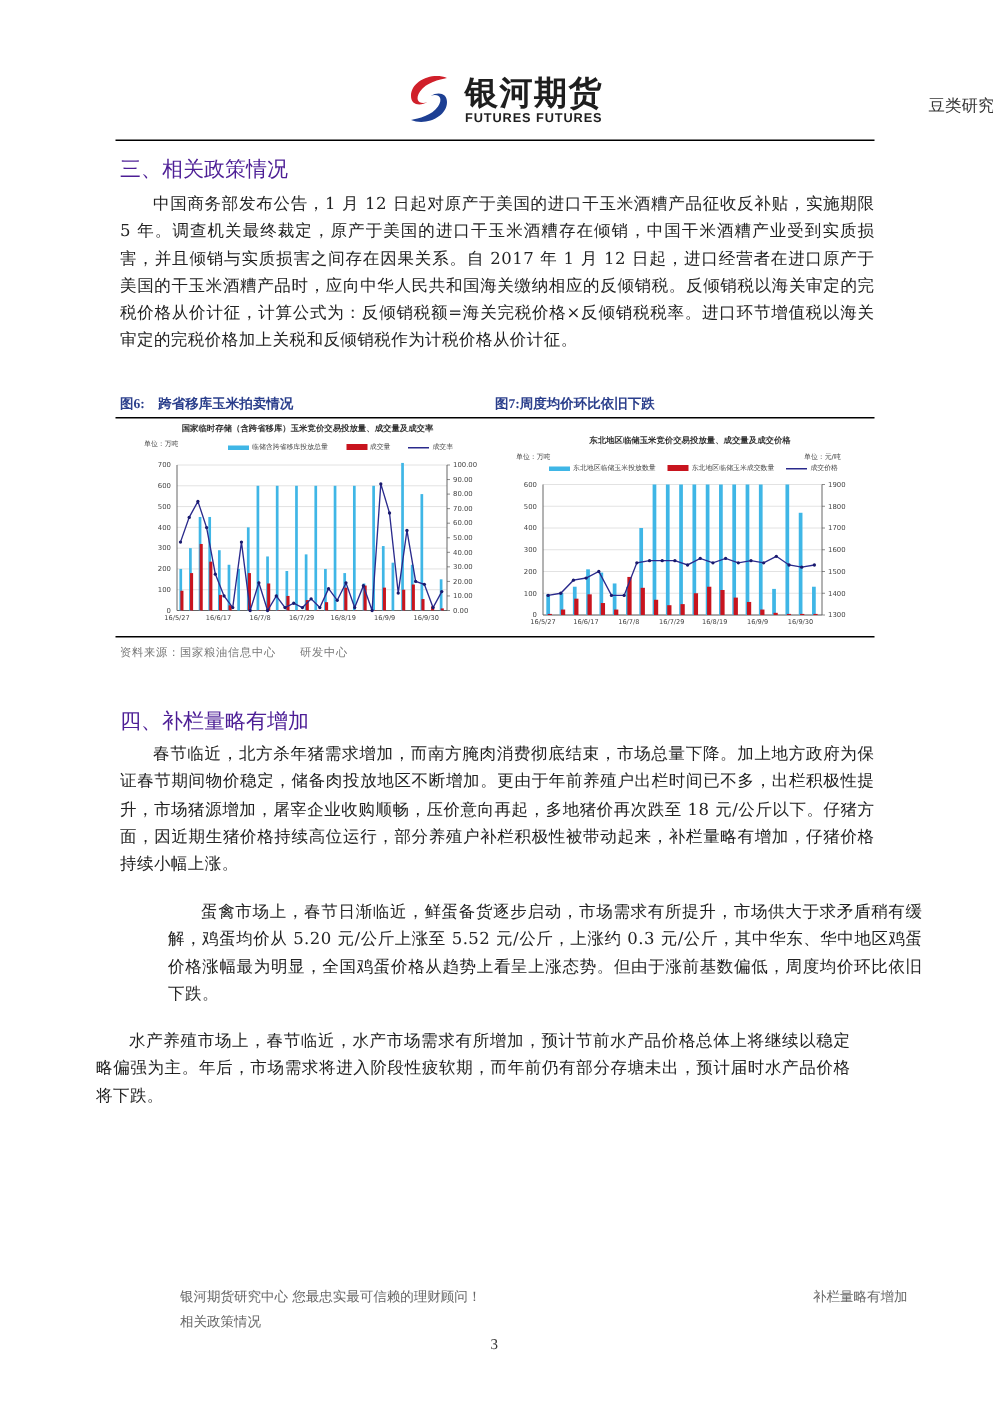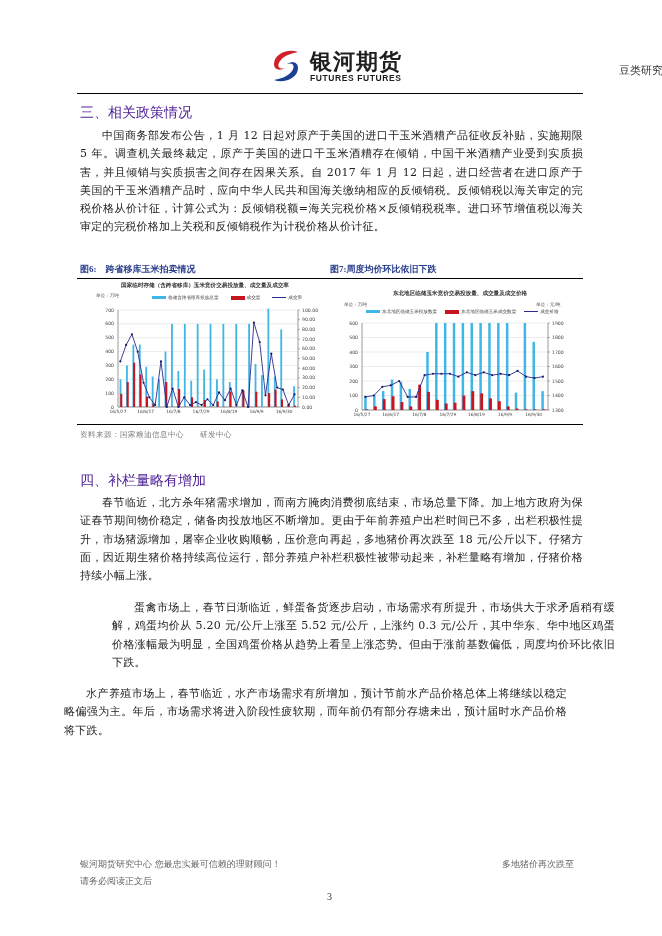--- a/index.html
+++ b/index.html
@@ -17,21 +17,21 @@
   .header-rule { left: 77px; top: 93px; width: 506px; height: 1px; background: #000; }
   
   .section-title { font-family: "DejaVu Sans", sans-serif; font-size: 14px; color: #4c1d95; white-space: nowrap; }
   .para { font-size: 11px; line-height: 18.3px; text-align: justify; text-indent: 2em; color: #222; width: 503px; letter-spacing: 0.3px; }
   
   .fig-label { font-family: Liberation Serif, serif; font-size: 9px; font-weight: bold; color: #2b3f8c; white-space: nowrap; }
   .fig-rule { height: 1px; background: #000; }
   .chart-title { font-family: "DejaVu Sans", sans-serif; font-size: 5.6px; color: #333; white-space: nowrap; font-weight: bold; }
   .tiny { font-family: "DejaVu Sans", sans-serif; font-size: 4.6px; color: #444; white-space: nowrap; }
   .source { font-size: 7.5px; color: #777; white-space: nowrap; letter-spacing: 0.5px; }
-  .footer-text { font-family: "DejaVu Sans", sans-serif; font-size: 9px; color: #666; white-space: nowrap; }
+  .footer-text { font-family: "DejaVu Sans", sans-serif; font-size: 9px; color: #666; white-space: nowrap; margin-left: 40px; }
   .page-num { font-family: "Liberation Serif", serif; font-size: 10px; color: #333; }
   svg text { font-family: "DejaVu Sans", sans-serif; }
 </style>
 </head>
 <body>
 
 <div class="abs logo">
   <svg class="logo-mark" viewBox="0 0 36 36">
     <ellipse cx="18" cy="18" rx="17" ry="17" fill="#ffffff"></ellipse>
     <path d="M30 4 C20 0, 6 6, 6 16 C6 22, 12 23, 17 20 C12 22, 8 19, 12 13 C16 7, 25 5, 30 4 Z" fill="#d0202a"></path>
@@ -334,15 +334,15 @@
 
 <div class="abs fig-rule" style="left:77px; top:424px; width:506px;"></div>
 <div class="abs source" style="left:80px; top:430px;">资料来源：国家粮油信息中心　　研发中心</div>
 
 <div class="abs section-title" style="left:80px; top:472px;">四、补栏量略有增加</div>
 <div class="abs para" style="left:80px; top:494px;">春节临近，北方杀年猪需求增加，而南方腌肉消费彻底结束，市场总量下降。加上地方政府为保证春节期间物价稳定，储备肉投放地区不断增加。更由于年前养殖户出栏时间已不多，出栏积极性提升，市场猪源增加，屠宰企业收购顺畅，压价意向再起，多地猪价再次跌至 18 元/公斤以下。仔猪方面，因近期生猪价格持续高位运行，部分养殖户补栏积极性被带动起来，补栏量略有增加，仔猪价格持续小幅上涨。</div>
 <div class="abs para" style="left:80px; top:599px;margin-left:32px;">蛋禽市场上，春节日渐临近，鲜蛋备货逐步启动，市场需求有所提升，市场供大于求矛盾稍有缓解，鸡蛋均价从 5.20 元/公斤上涨至 5.52 元/公斤，上涨约 0.3 元/公斤，其中华东、华中地区鸡蛋价格涨幅最为明显，全国鸡蛋价格从趋势上看呈上涨态势。但由于涨前基数偏低，周度均价环比依旧下跌。</div>
 <div class="abs para" style="left:64px; top:685px;">水产养殖市场上，春节临近，水产市场需求有所增加，预计节前水产品价格总体上将继续以稳定略偏强为主。年后，市场需求将进入阶段性疲软期，而年前仍有部分存塘未出，预计届时水产品价格将下跌。</div>
 
 <div class="abs footer-text" style="left:80px; top:858px;">银河期货研究中心 您最忠实最可信赖的理财顾问！</div>
-<div class="abs footer-text" style="left:502px; top:858px;">多地猪价再次跌至</div>
-<div class="abs footer-text" style="left:80px; top:875px;">请务必阅读正文后</div>
+<div class="abs footer-text" style="left:502px; top:858px;">补栏量略有增加</div>
+<div class="abs footer-text" style="left:80px; top:875px;">相关政策情况</div>
 <div class="abs page-num" style="left:327px; top:891px;">3</div>
 
 </body></html>

